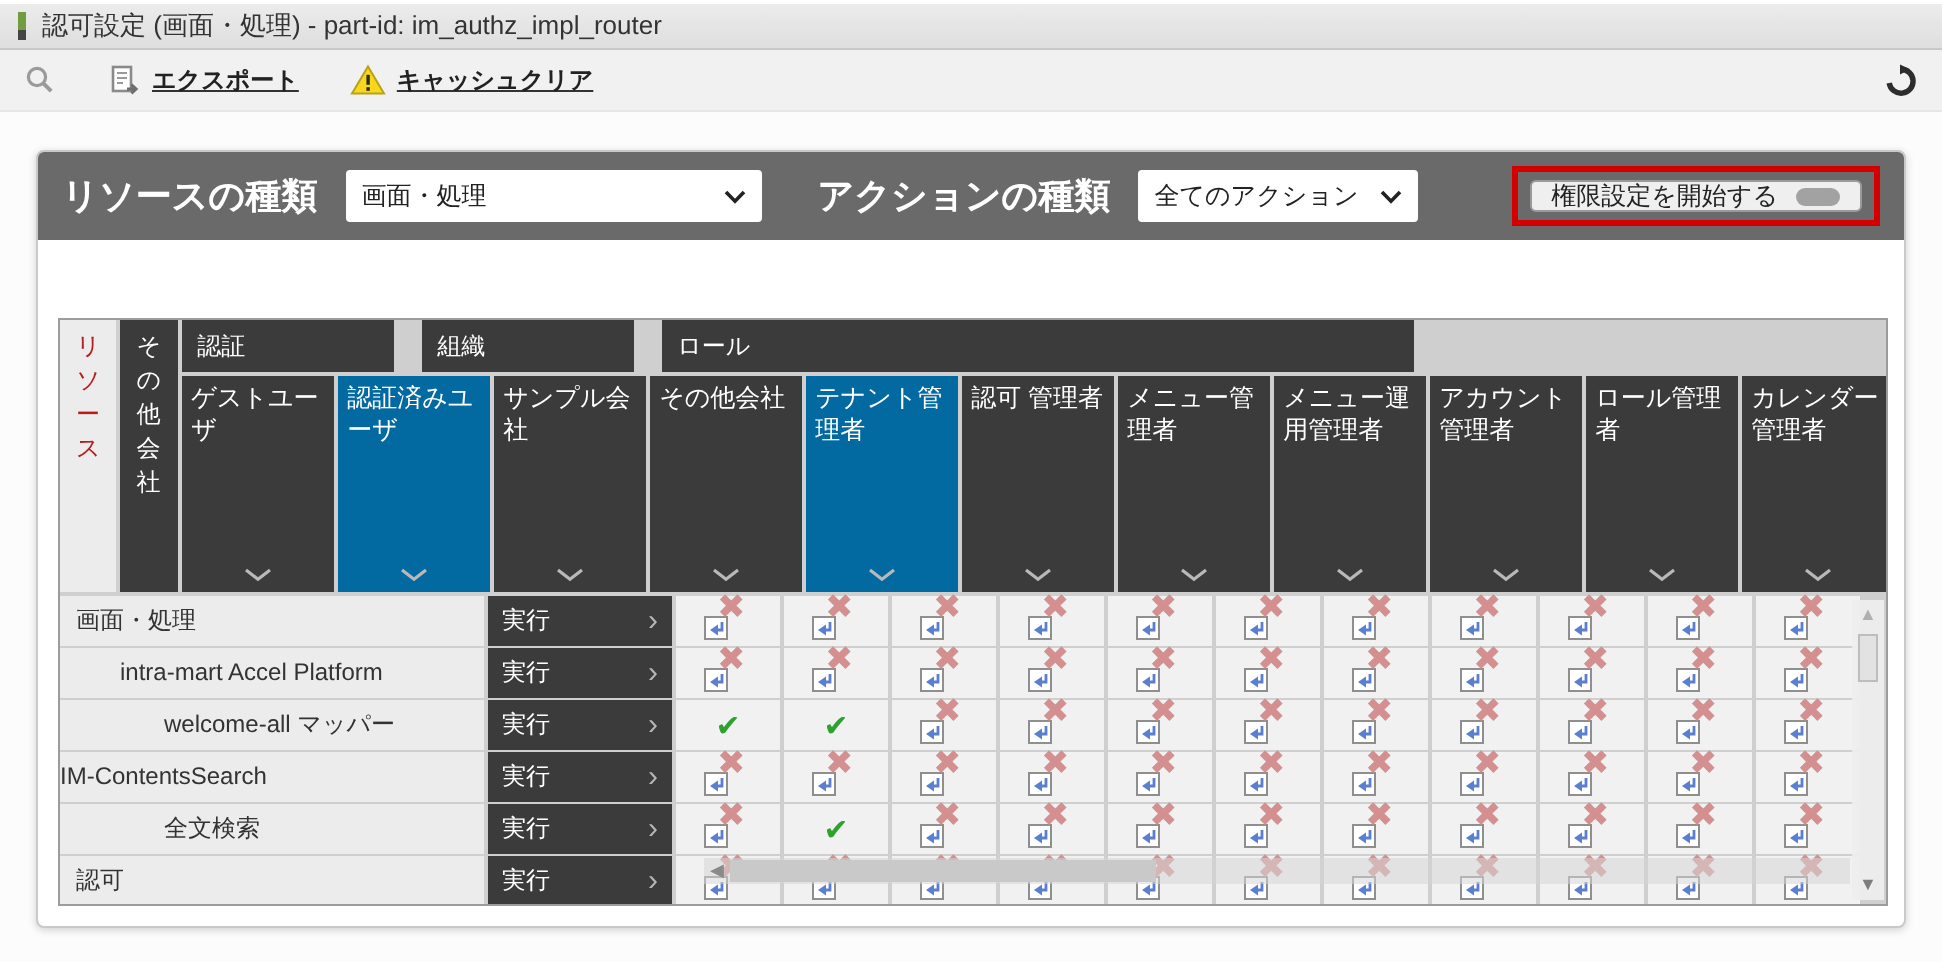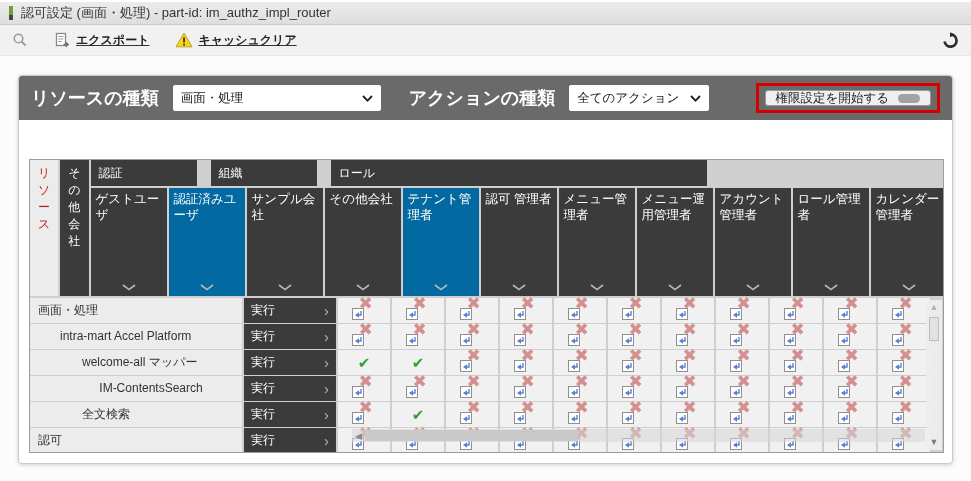--- a/index.html
+++ b/index.html
@@ -602,21 +602,21 @@
                     <path d="M8 2 L8 6 L4.5 6" fill="none" stroke="#5b7fd0" stroke-width="1.4"></path>
                     <path d="M6 3.2 L2 6 L6 8.8 Z" fill="#5b7fd0"></path>
                   </svg>
                 </span>
                 <span class="x">✖</span>
               </span>
             </div>
           </div>
         </div>
         <div class="body-row">
-          <div class="res-cell" style="padding-left: 30px; text-align: center;">IM-ContentsSearch</div>
+          <div class="res-cell" style="">IM-ContentsSearch</div>
           <div class="act-cell">
             <span>実行</span>
             <i class="act-arrow">›</i>
           </div>
           <div class="row-grid">
             <div class="icon-cell">
               <span class="deny">
                 <span class="sq">
                   <svg viewBox="0 0 10 10">
                     <path d="M8 2 L8 6 L4.5 6" fill="none" stroke="#5b7fd0" stroke-width="1.4"></path>

